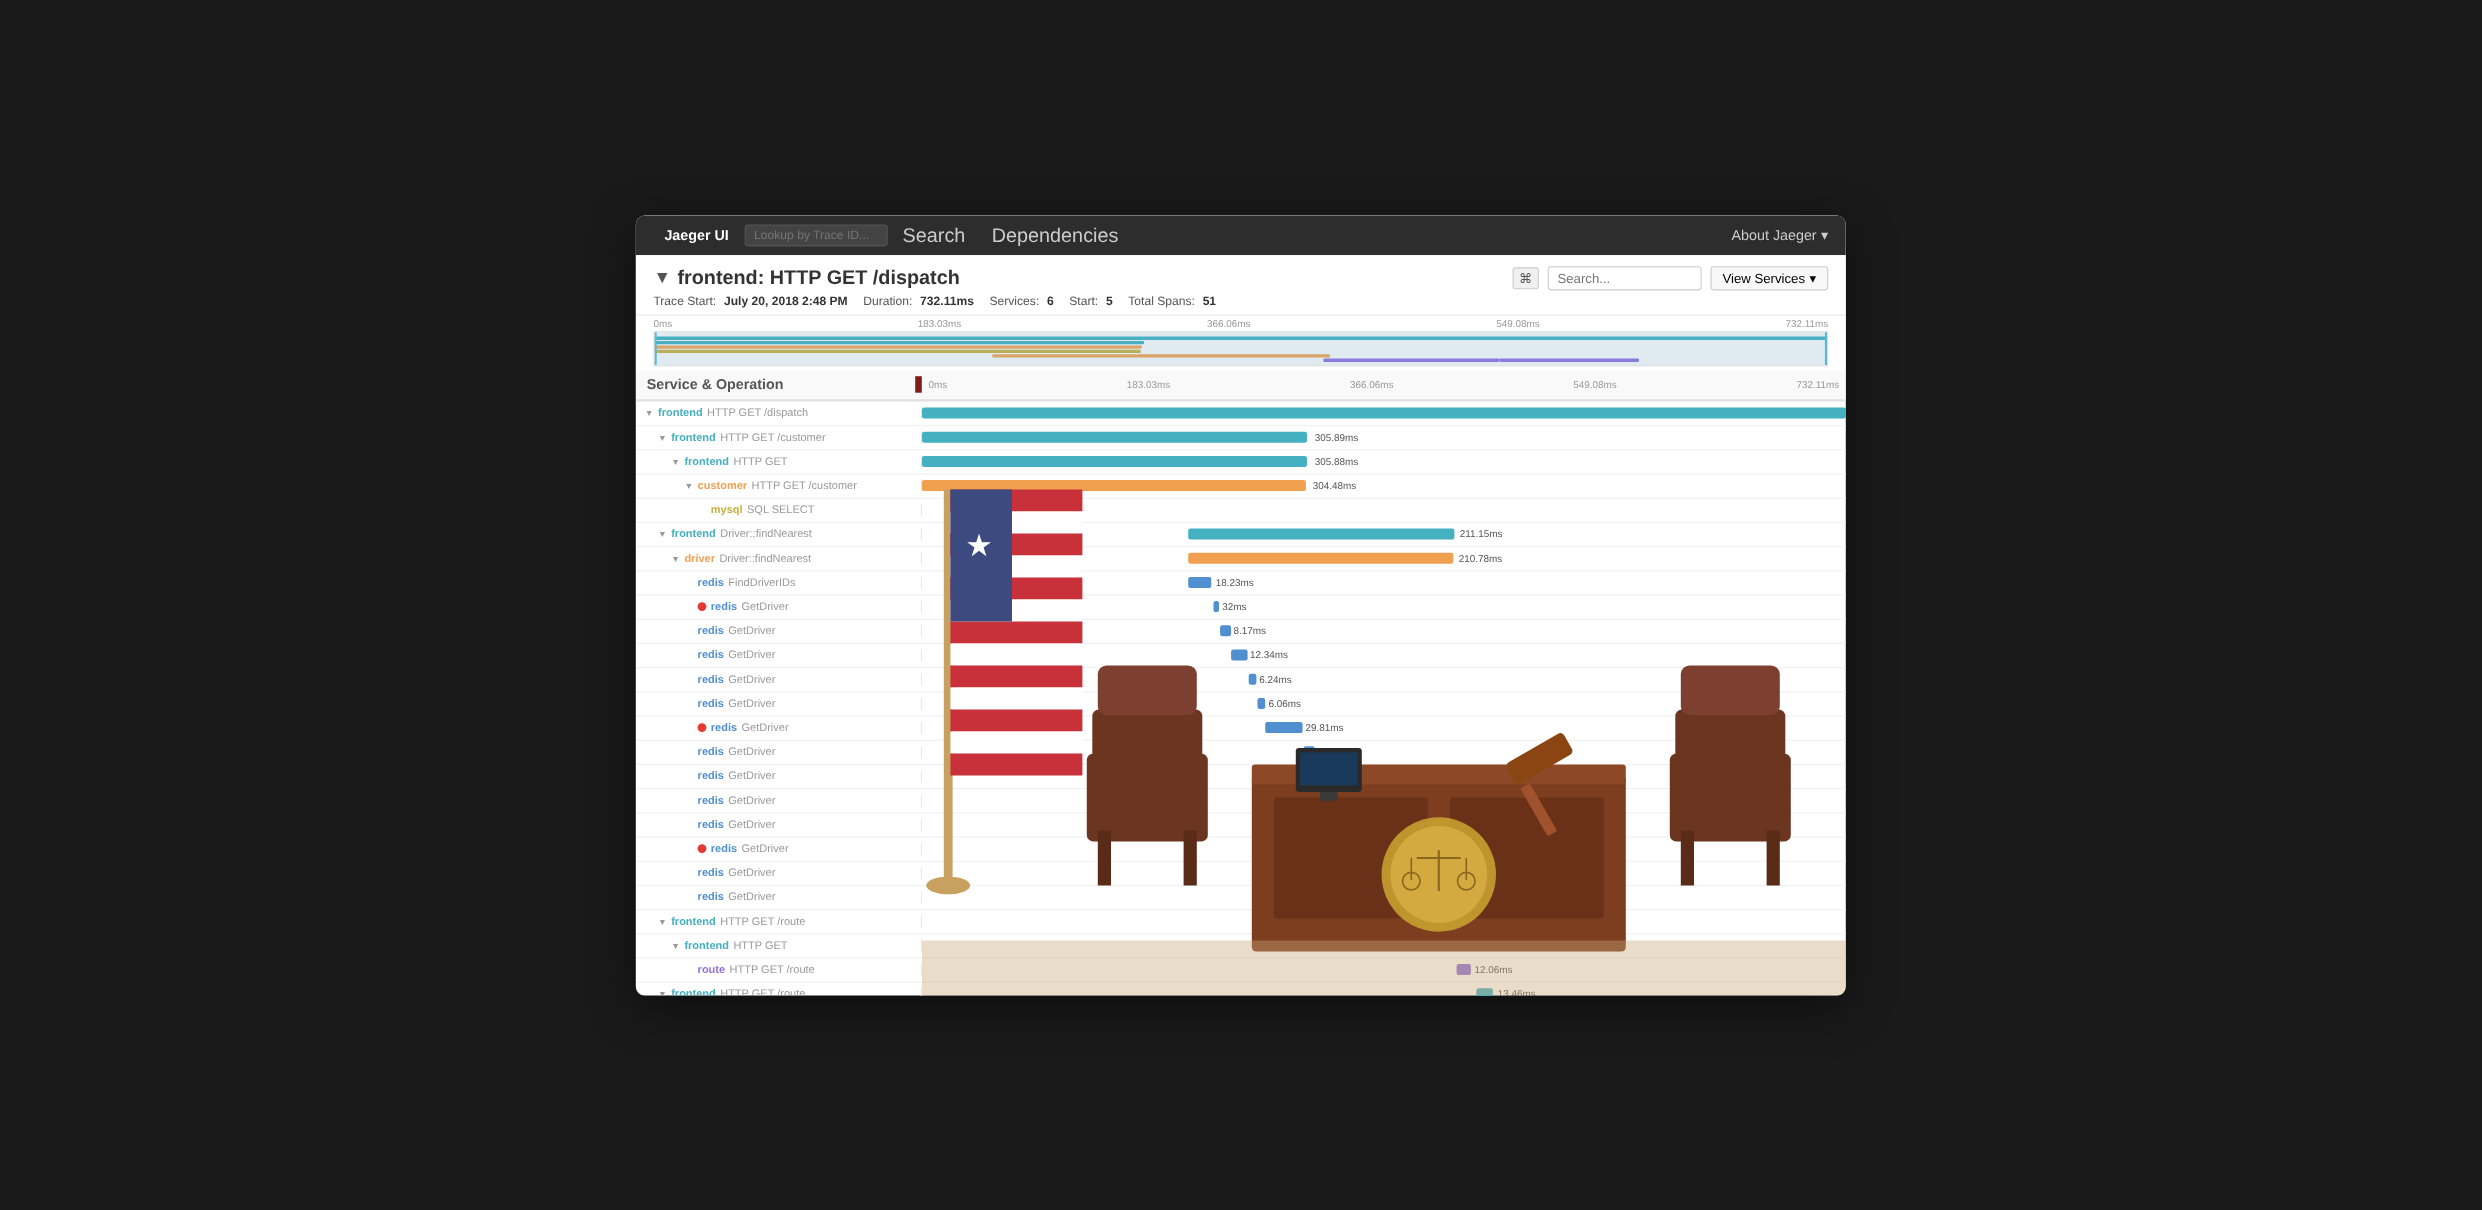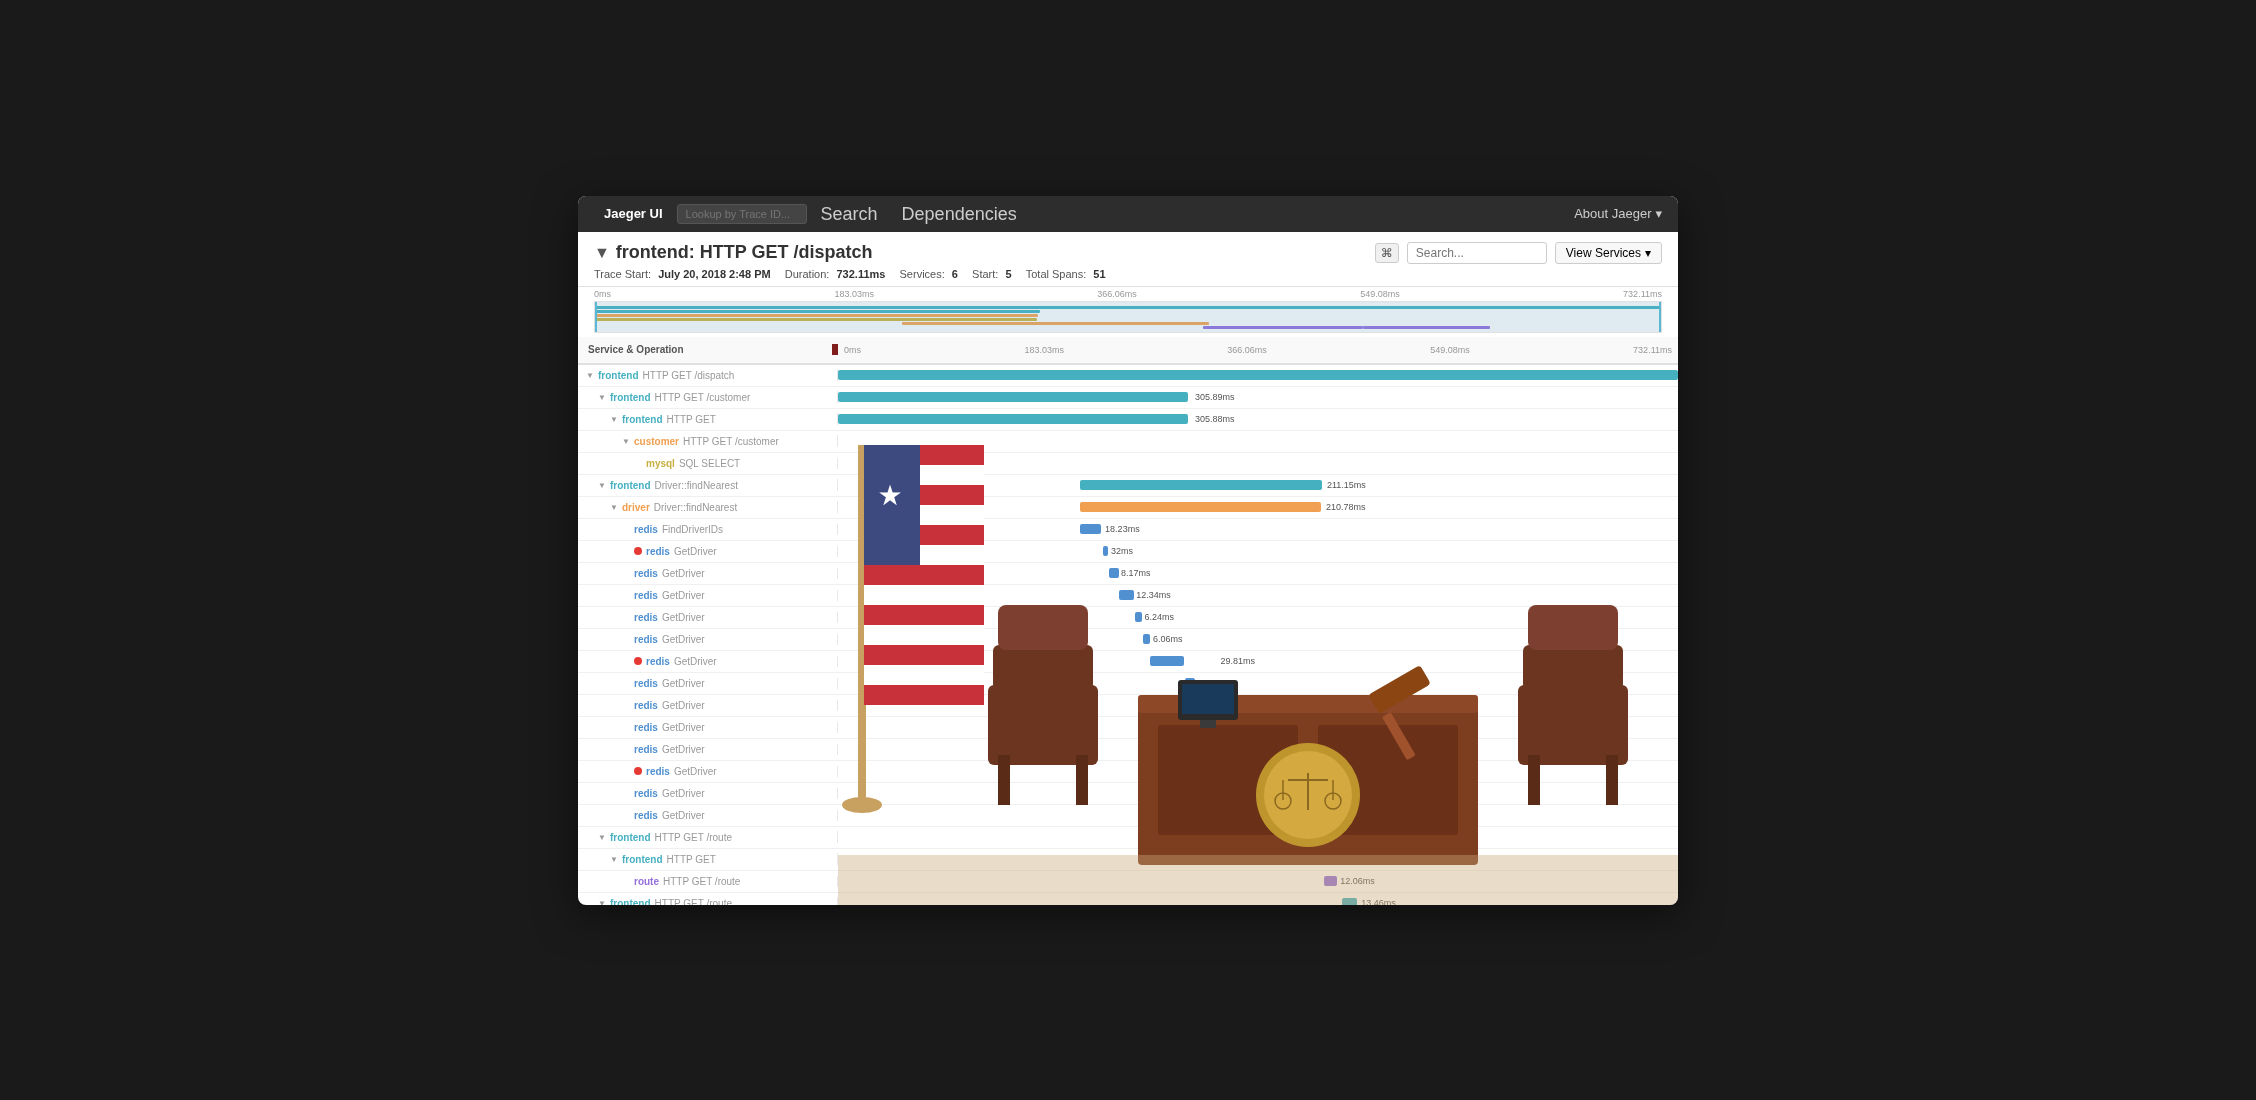--- a/index.html
+++ b/index.html
@@ -169,21 +169,21 @@
       display: flex;
       align-items: center;
       border-bottom: 2px solid #e0e0e0;
       background: #f9f9f9;
       height: 28px;
     }
     .service-col-header {
       width: 260px;
       min-width: 260px;
       padding: 0 10px;
-      font-size: 10px;
+      font-size: 13px;
       font-weight: 600;
       color: #555;
       border-right: 6px solid #7f1d1d;
     }
     .timeline-col-header {
       flex: 1;
       display: flex;
       justify-content: space-between;
       padding: 0 6px;
       font-size: 9px;
@@ -375,20 +375,24 @@
             <span class="span-duration-label" style="left: 42.5%;">305.88ms</span>
           </div>
         </div>
         <div class="span-row">
           <div class="span-label-col">
             <span class="span-indent" style="width: 36px;"></span>
             <span class="span-toggle">▼</span>
             <span class="span-service-name" style="color: rgb(240, 160, 80);">customer</span>
             <span class="span-op-name">HTTP GET /customer</span>
           </div>
+          <div class="span-bar-col">
+            <div class="span-bar" style="left: 0%; width: 41.6%; background: rgb(240, 160, 80);"></div>
+            <span class="span-duration-label" style="left: 42.3%;">304.48ms</span>
+          </div>
         </div>
         <div class="span-row">
           <div class="span-label-col">
             <span class="span-indent" style="width: 48px;"></span>
             <span style="width: 12px; display: inline-block;"></span>
             <span class="span-service-name" style="color: rgb(200, 176, 64);">mysql</span>
             <span class="span-op-name">SQL SELECT</span>
           </div>
         </div>
         <div class="span-row">
@@ -491,21 +495,21 @@
         <div class="span-row">
           <div class="span-label-col">
             <span class="span-indent" style="width: 36px;"></span>
             <span style="width: 12px; display: inline-block;"></span>
             <span class="span-error-dot"></span>
             <span class="span-service-name" style="color: rgb(80, 144, 208);">redis</span>
             <span class="span-op-name">GetDriver</span>
           </div>
           <div class="span-bar-col">
             <div class="span-bar" style="left: 37.2%; width: 4%; background: rgb(80, 144, 208);"></div>
-            <span class="span-duration-label" style="left: 41.5%; margin-left: 34px;">29.81ms</span>
+            <span class="span-duration-label" style="left: 41.5%;">29.81ms</span>
           </div>
         </div>
         <div class="span-row">
           <div class="span-label-col">
             <span class="span-indent" style="width: 36px;"></span>
             <span style="width: 12px; display: inline-block;"></span>
             <span class="span-service-name" style="color: rgb(80, 144, 208);">redis</span>
             <span class="span-op-name">GetDriver</span>
           </div>
           <div class="span-bar-col">

